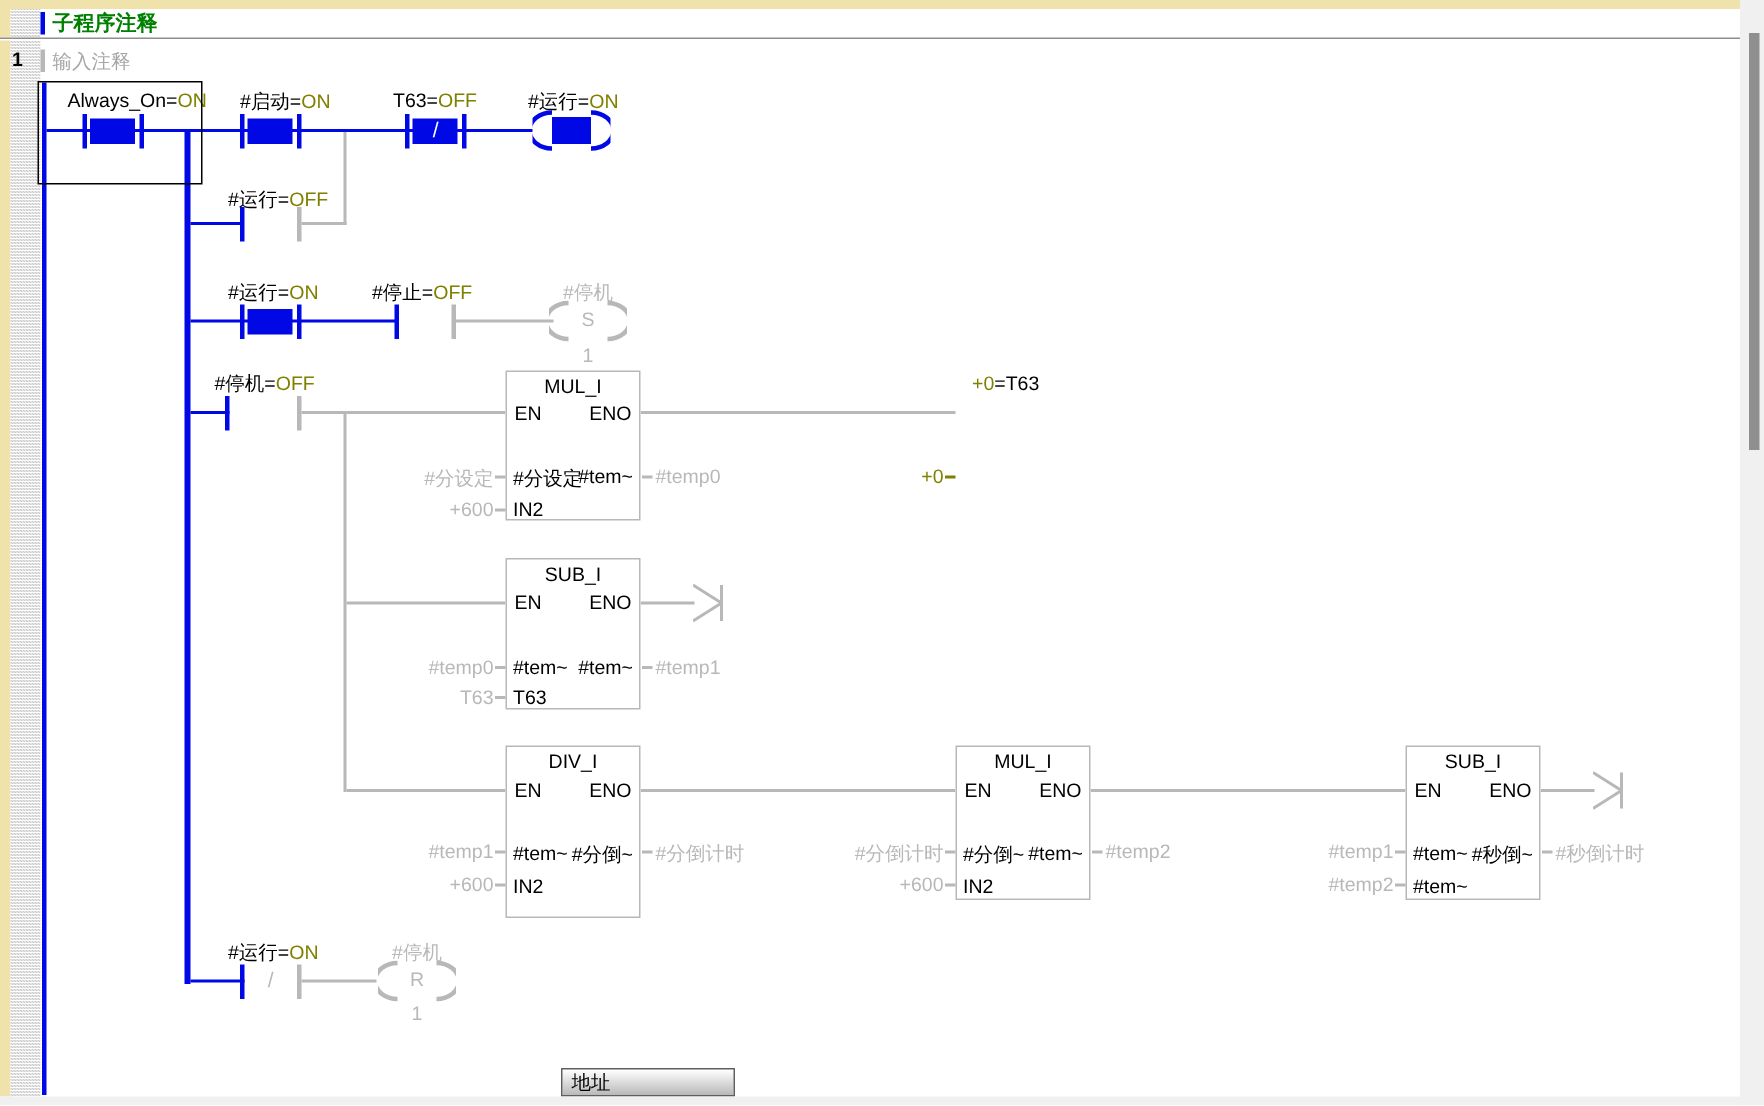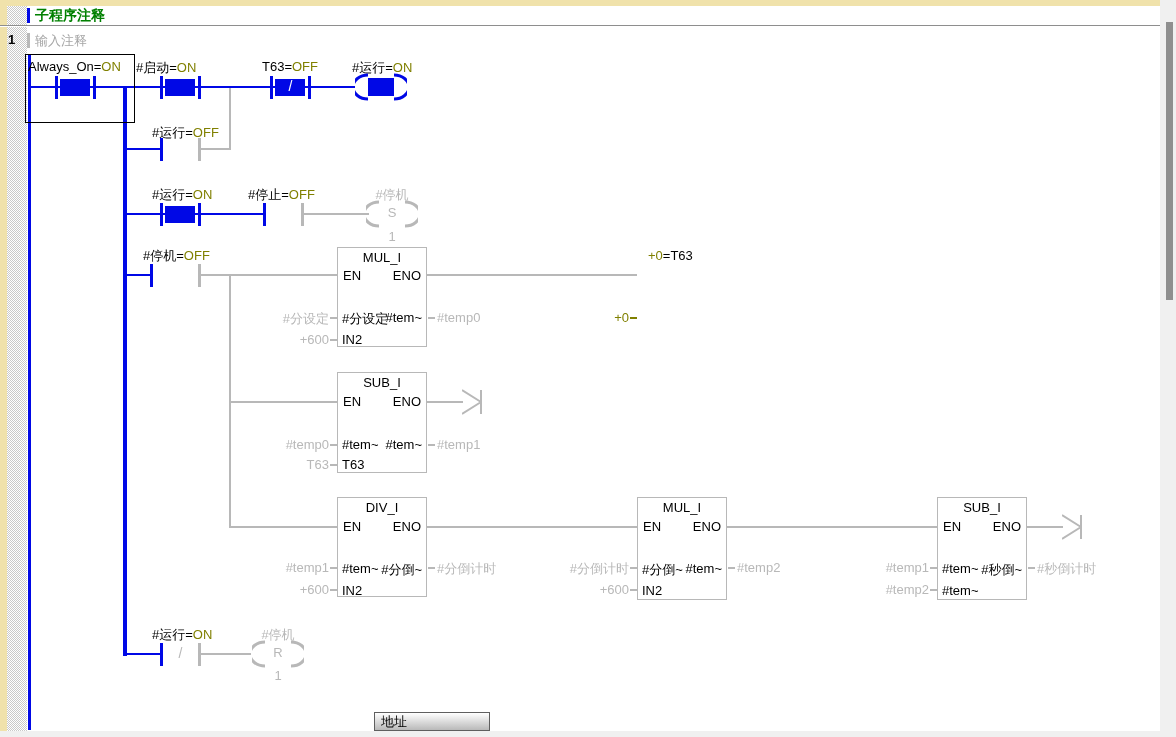--- a/index.html
+++ b/index.html
@@ -78,29 +78,29 @@
   <div class="abs wh grayw" style="left:231px;top:401px;width:106px"></div>
   <div class="abs wh grayw" style="left:231px;top:526px;width:106px"></div>
   <div class="abs wh grayw" style="left:427px;top:274px;width:210px"></div>
   <div class="abs wh grayw" style="left:427px;top:401px;width:36px"></div>
   <div class="abs wh grayw" style="left:427px;top:526px;width:210px"></div>
   <div class="abs wh grayw" style="left:727px;top:526px;width:210px"></div>
   <div class="abs wh grayw" style="left:1027px;top:526px;width:36px"></div>
   <div class="abs wh blue" style="left:127px;top:653px;width:36px"></div>
   <div class="abs wh grayw" style="left:201px;top:653px;width:50px"></div>
 
-  <div class="lbl" style="left:28px;top:59px"><span>Always_On=</span><span class="st">ON</span></div>
+  <div class="lbl" style="left:45px;top:59px"><span>Always_On=</span><span class="st">ON</span></div>
   <div class="contact" style="left:55px;top:76px;width:41px">
     <div class="bar b" style="left:0"></div>
     <div class="cfill"></div>
     <div class="bar b" style="left:38px"></div>
   </div>
   <div class="selbox" style="left:25px;top:54px;width:108px;height:67px"></div>
 
-  <div class="lbl" style="left:136px;top:59px"><span>#启动=</span><span class="st">ON</span></div>
+  <div class="lbl" style="left:160px;top:59px"><span>#启动=</span><span class="st">ON</span></div>
   <div class="contact" style="left:160px;top:76px;width:41px">
     <div class="bar b" style="left:0"></div>
     <div class="cfill"></div>
     <div class="bar b" style="left:38px"></div>
   </div>
 
   <div class="lbl" style="left:262px;top:59px"><span>T63=</span><span class="st">OFF</span></div>
   <div class="contact" style="left:270px;top:76px;width:41px">
     <div class="bar b" style="left:0"></div>
     <div class="cfill"></div>
@@ -180,21 +180,21 @@
   <div class="ext r" style="left:240px;top:437px;width:89px">#temp0</div>
   <div class="dash" style="left:330px;top:444px"></div>
   <div class="dash" style="left:428px;top:444px"></div>
   <div class="ext" style="left:437px;top:437px">#temp1</div>
   <div class="ext r" style="left:240px;top:457px;width:89px">T63</div>
   <div class="dash" style="left:330px;top:464px"></div>
   <svg class="abs" style="left:462px;top:387px" width="22" height="30">
     <path d="M0,3 L19,15 M0,27 L19,15 M19,3 L19,27" fill="none" stroke="#b8b8b8" stroke-width="2"></path>
   </svg>
 
-  <div class="block" style="left:337px;top:497px;height:100px">
+  <div class="block" style="left:337px;top:497px;height:115px">
     <div class="btitle">DIV_I</div>
     <div class="ben" style="top:21px">EN</div>
     <div class="beno" style="top:21px">ENO</div>
     <div class="bin" style="top:63px">#tem~</div>
     <div class="bout" style="top:63px">#分倒~</div>
     <div class="bin" style="top:85px">IN2</div>
   </div>
   <div class="ext r" style="left:240px;top:560px;width:89px">#temp1</div>
   <div class="dash" style="left:330px;top:567px"></div>
   <div class="dash" style="left:428px;top:567px"></div>

